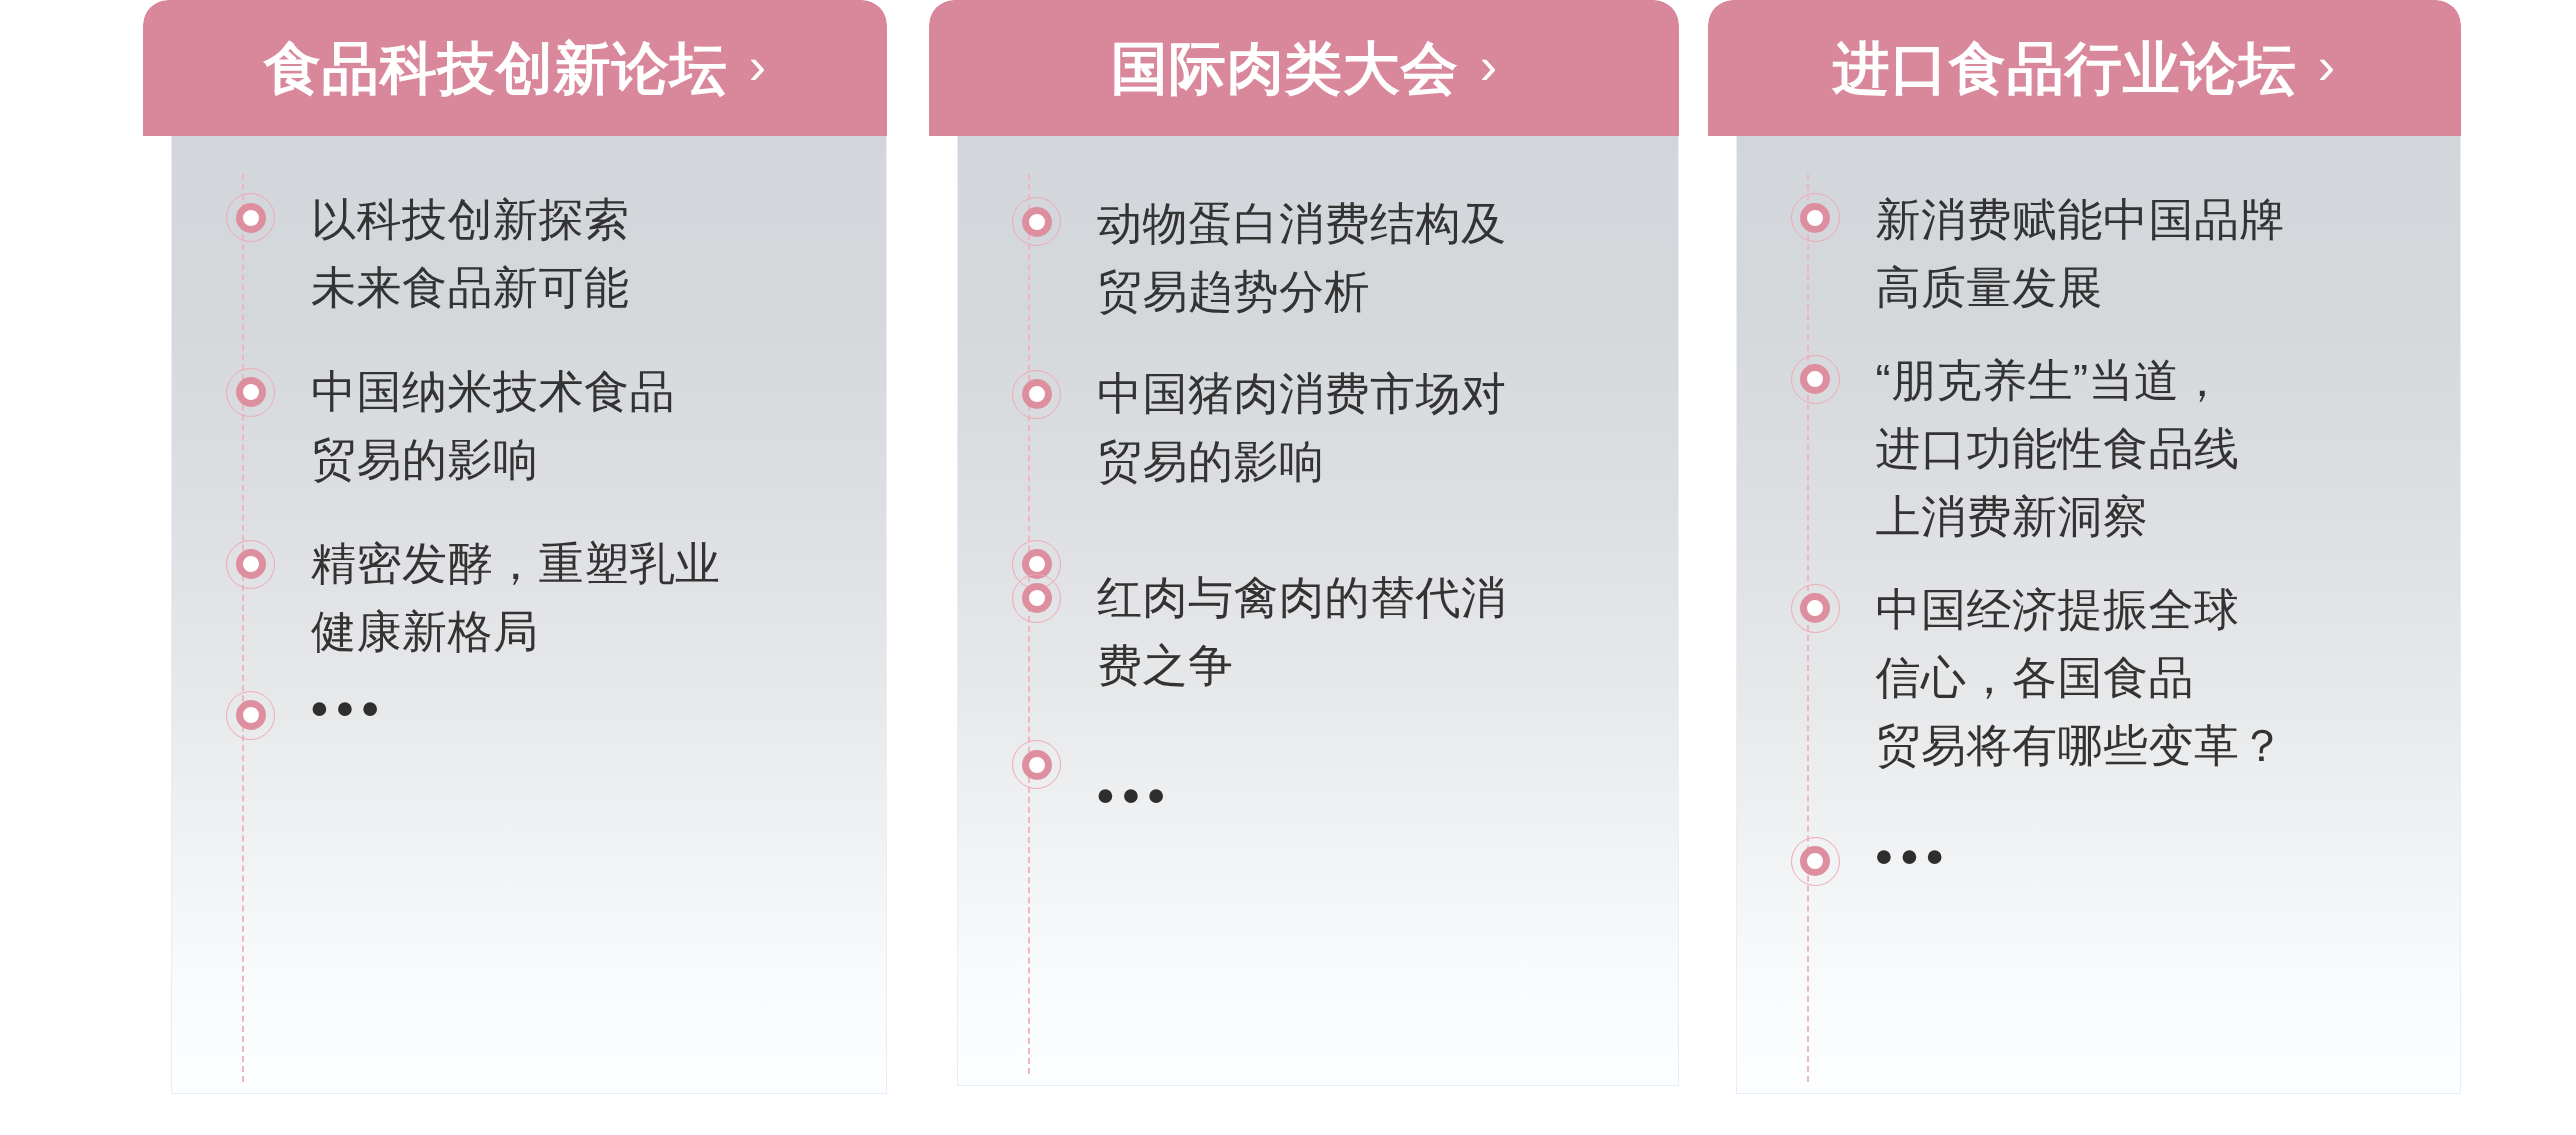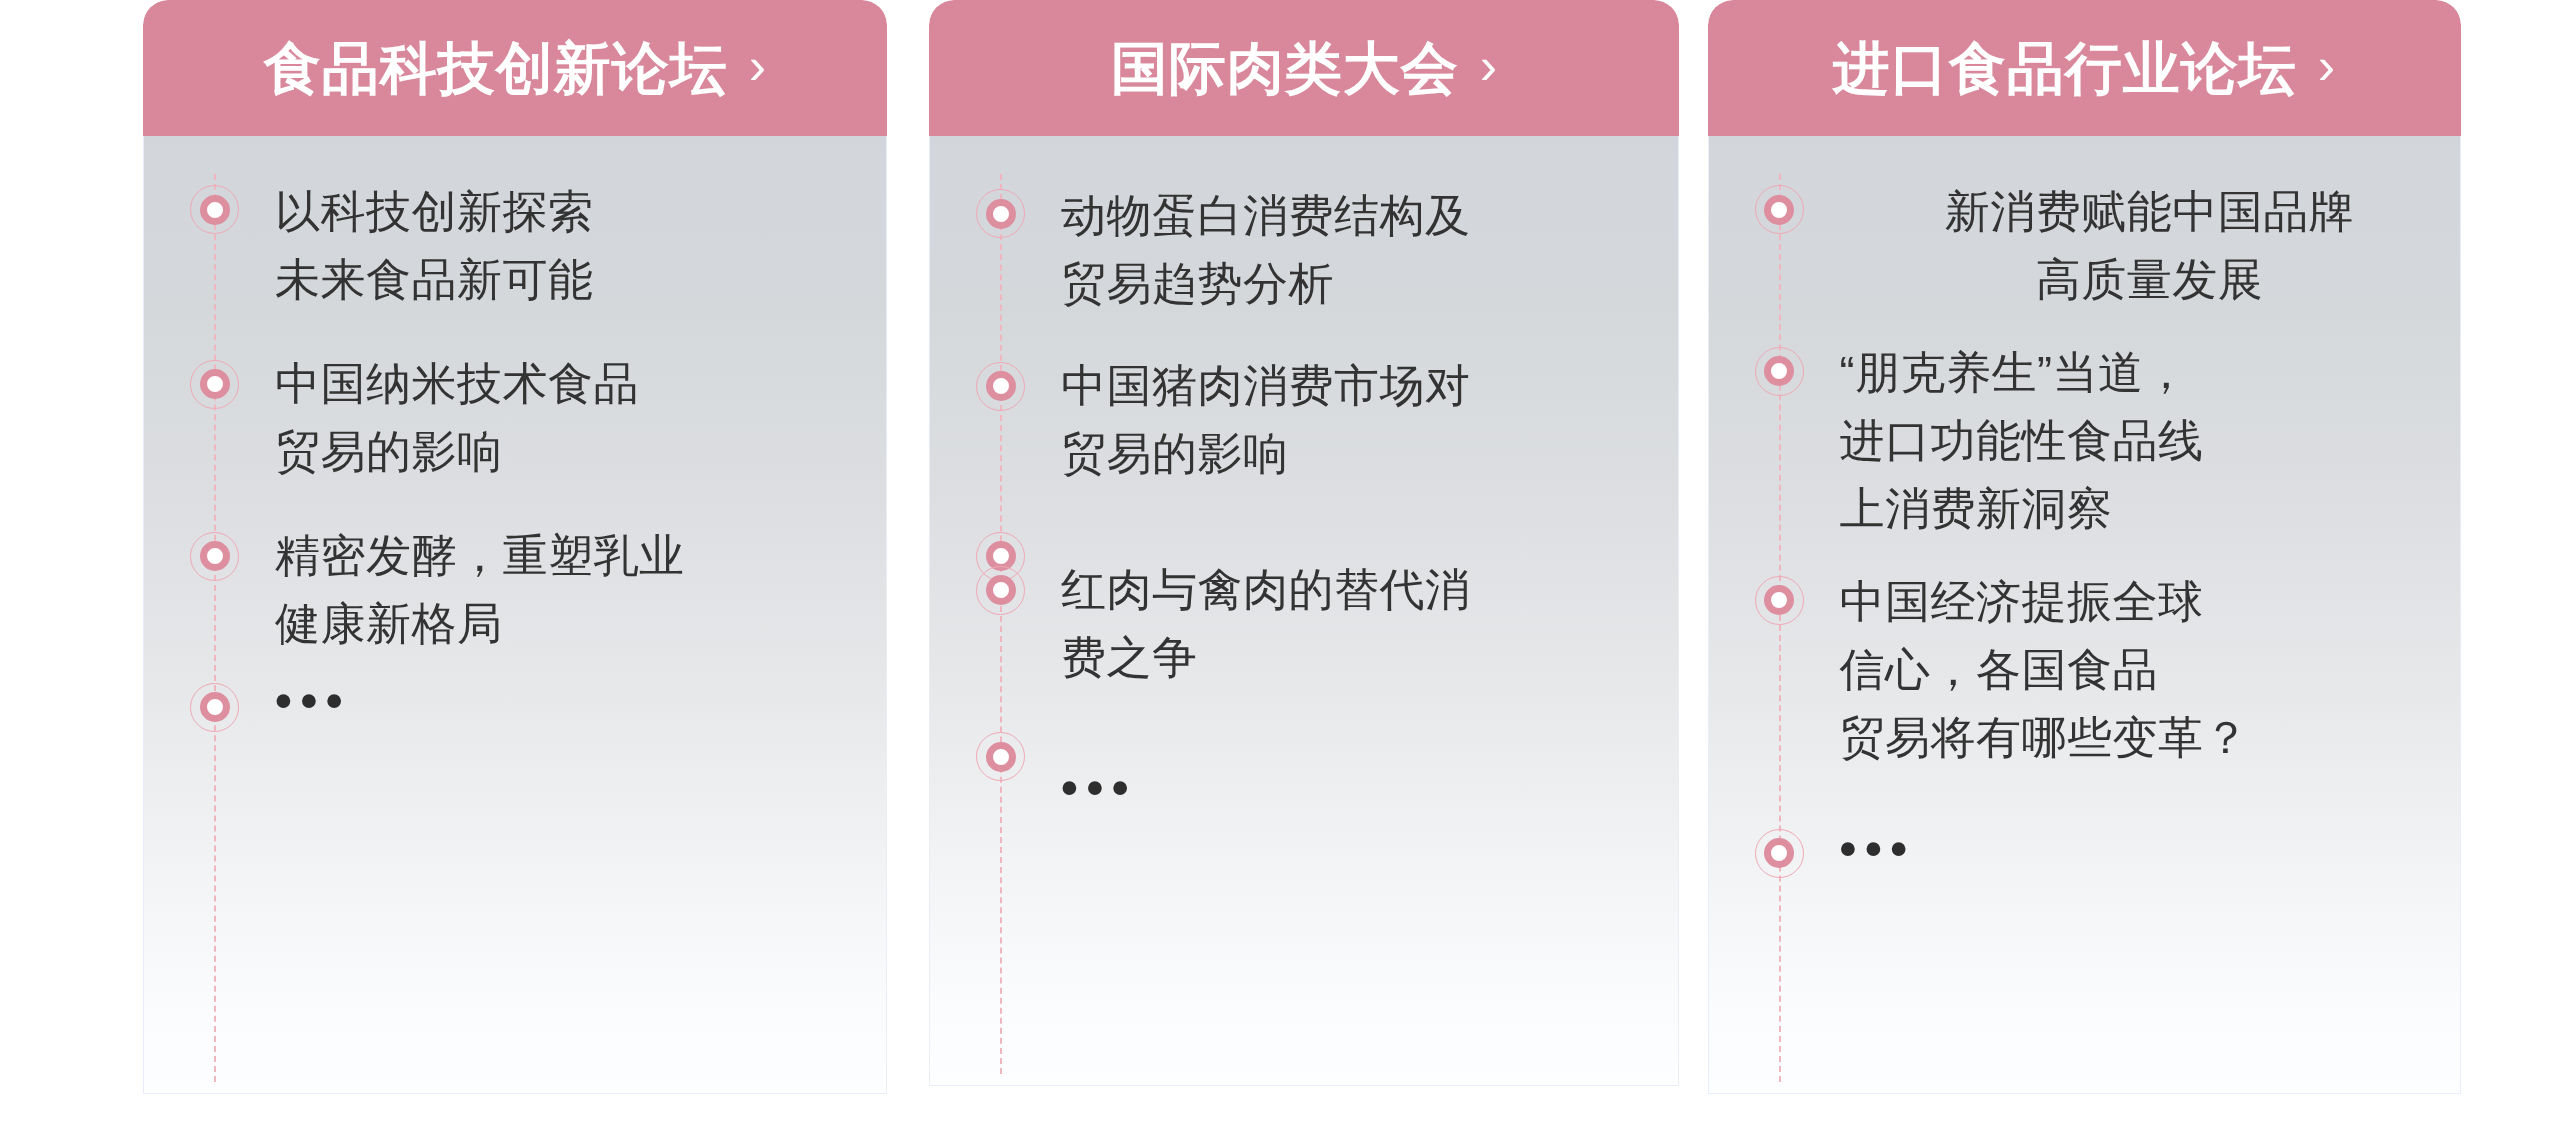--- a/index.html
+++ b/index.html
@@ -78,21 +78,22 @@
         #d2d5da 0%,
         #d5d8db 18%,
         #dcdee1 38%,
         #e7e8ea 58%,
         #f2f3f5 76%,
         #fafbfd 90%,
         #fdfeff 100%);
     border-left: 1.9px solid #e9ecfb;
     border-right: 1.9px solid #e9ecfb;
     border-bottom: 1.9px solid #e9ecfb;
-    padding: 0;
+    padding: 8px;
+    margin-left: 28px;
   }
 
   
   .spine {
     position: absolute;
     width: 0;
     border-left: 2.9px dashed #efb6bf;
     top: 38px;
     bottom: 11.4px;
     z-index: 0;
@@ -232,21 +233,21 @@
   </section>
 
   <section class="card c3">
     <div class="card-header">
       <span class="htitle">进口食品行业论坛</span>
       <span class="chev">›</span>
     </div>
     <div class="card-body">
       <div class="spine"></div>
       <ul class="items">
-        <li class="item" style="padding-top:42px;padding-bottom:25px;text-align:center;">
+        <li class="item" style="padding-top:42px;padding-bottom:25px;">
           <span class="bullet" style="top:49px;"></span>
           <span class="item-text">新消费赋能中国品牌
 高质量发展</span>
         </li>
         <li class="item" style="padding-bottom:25px;">
           <span class="bullet" style="top:7.6px;"></span>
           <span class="item-text">“朋克养生”当道，
 进口功能性食品线
 上消费新洞察</span>
         </li>

